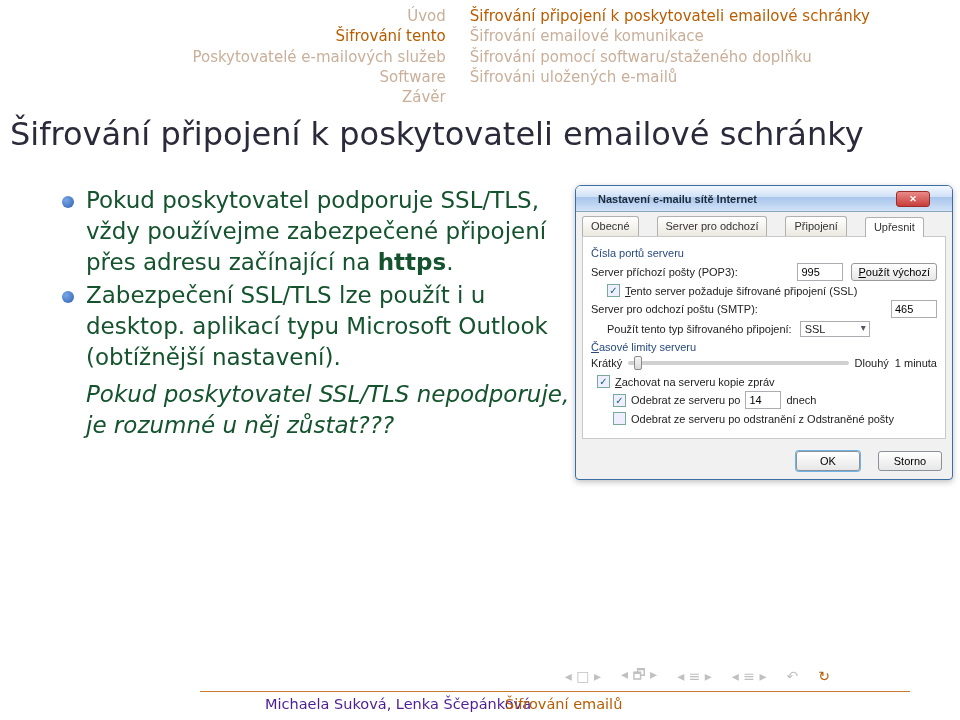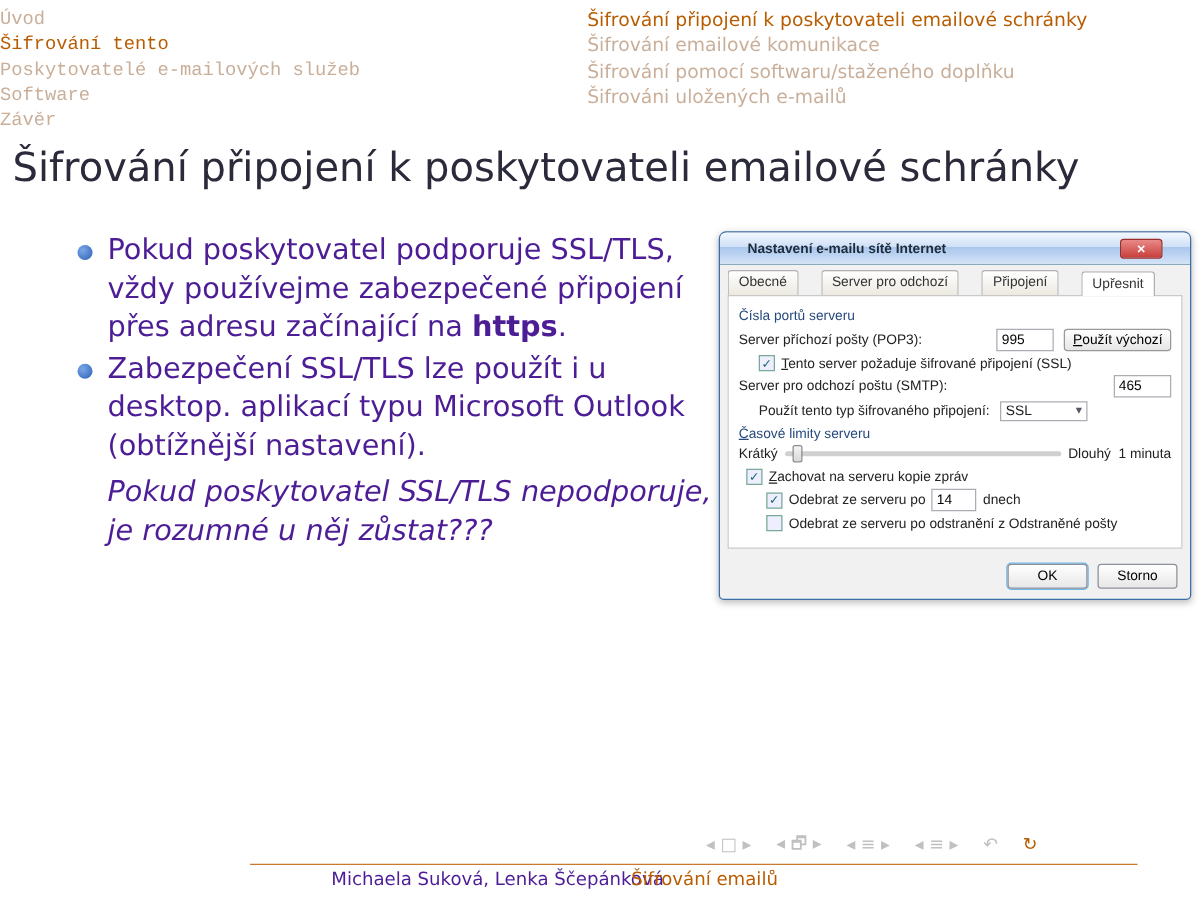--- a/index.html
+++ b/index.html
@@ -13,23 +13,23 @@
   .header-area {
     position: absolute;
     top: 0; left: 0; right: 0;
     height: 105px;
     display: flex;
     font-size: 15px;
     line-height: 1.35;
   }
   .hdr-left {
     flex: 1;
+    text-align: right;
     padding-right: 12px;
     padding-top: 6px;
-    font-family: Liberation Mono, monospace;
   }
   .hdr-right {
     flex: 1.1;
     text-align: left;
     padding-left: 12px;
     padding-top: 6px;
   }
   .nav-active { color: #b85c00; }
   .nav-dim { color: #c9af9a; }
   .slide-title {
@@ -41,21 +41,21 @@
   .body-area {
     position: absolute;
     top: 185px; left: 0; right: 0;
     display: flex;
     align-items: flex-start;
   }
   .bullets {
     flex: 1;
     padding-left: 60px;
     font-size: 23px;
-    color: #4c1d95;
+    color: #14532d;
   }
   .bullets .item {
     position: relative;
     padding-left: 26px;
     margin-bottom: 2px;
     line-height: 1.35;
   }
   .bullets .item::before {
     content: "";
     position: absolute;
@@ -178,21 +178,21 @@
     flex: 1; height: 4px; background: #d0d0d0; position: relative; border-radius: 2px;
   }
   .slider .thumb {
     position: absolute; top: -5px; left: 6px;
     width: 8px; height: 14px;
     background: linear-gradient(#f5f5f5,#d8d8d8);
     border: 1px solid #8b8b8b;
     border-radius: 2px;
   }
   .dlg-buttons {
-    display: flex; justify-content: flex-end; gap: 8px;
+    display: flex; justify-content: flex-end; gap: 18px;
     padding: 6px 10px 8px;
   }
   .dlg-btn {
     min-width: 64px;
     padding: 3px 10px;
     border: 1px solid #8c9098;
     border-radius: 3px;
     background: linear-gradient(#fff,#e7e7e7);
     font-size: 11px;
   }

